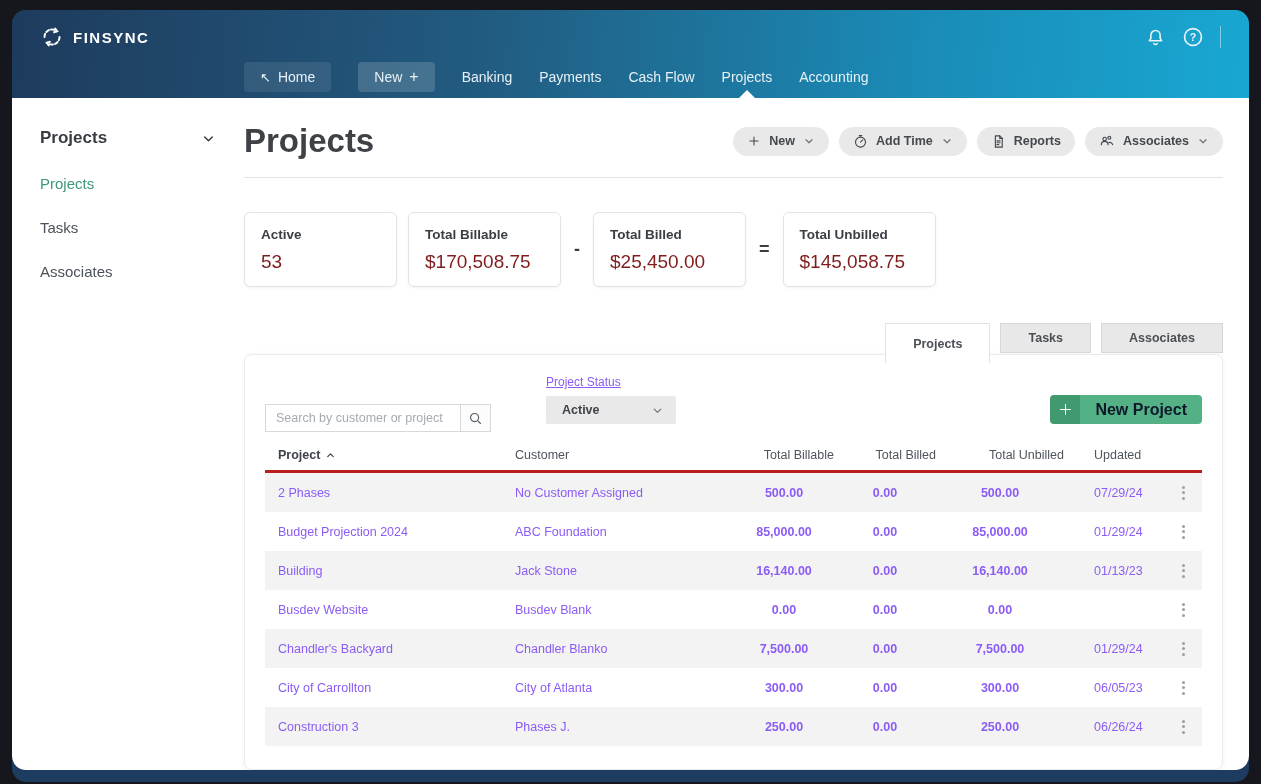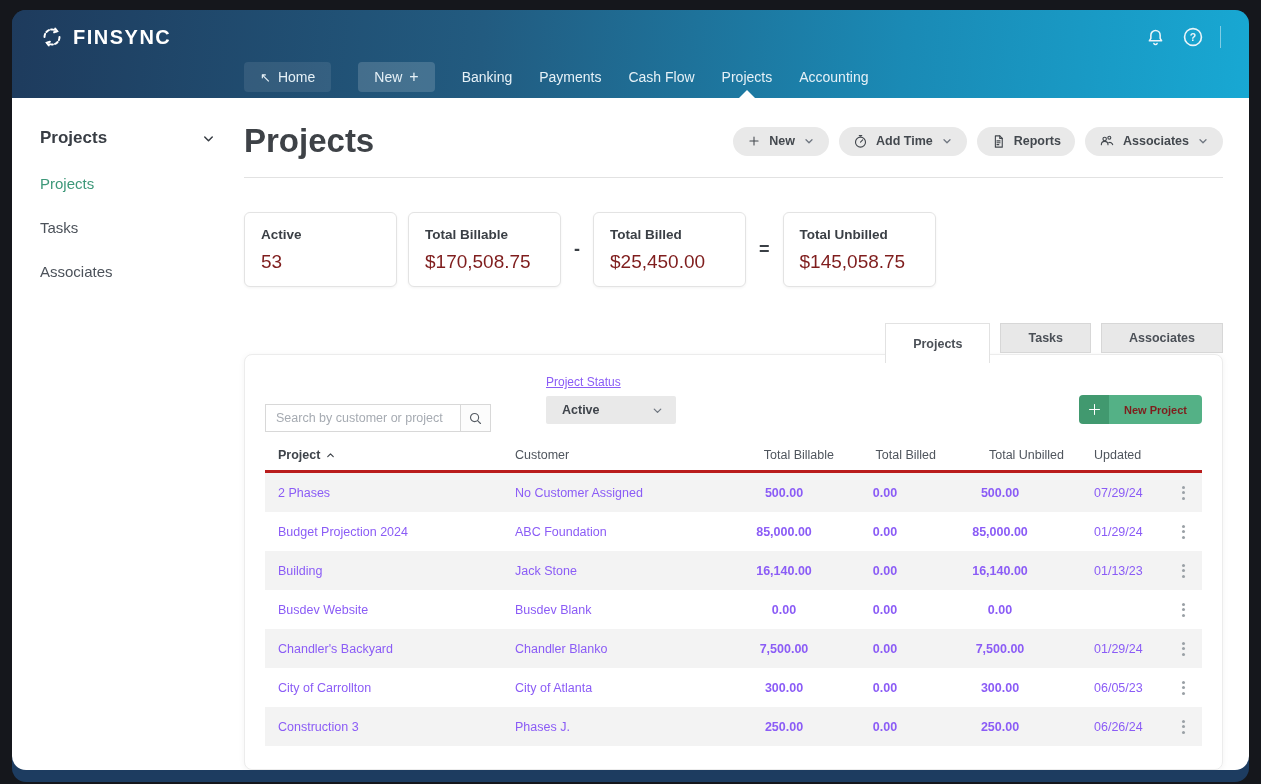--- a/index.html
+++ b/index.html
@@ -6,21 +6,21 @@
   html,body { width:1261px; height:784px; background:#15171c; font-family:"Liberation Sans", sans-serif; overflow:hidden; }
 
   .window { margin:10px 12px 0; height:772px; border-radius:14px; background:#1d3c60;
             display:flex; flex-direction:column; overflow:hidden; padding-bottom:12px; }
 
   
   .appbar { height:88px; flex:0 0 88px;
             background:linear-gradient(95deg,#1e3b5d 0%,#225b80 38%,#1a8ab5 72%,#18a8d3 100%); }
   .appbar-top { height:46px; display:flex; align-items:center; justify-content:space-between; padding:8px 28px 0 28px; }
   .brand { display:flex; align-items:center; gap:9px; color:#fff; }
-  .brand-name { font-size:20px; font-weight:700; letter-spacing:1.5px; }
+  .brand-name { font-size:15px; font-weight:700; letter-spacing:1.5px; }
   .top-icons { display:flex; align-items:center; gap:16px; color:#eaf4f9; }
   .icon-btn { display:flex; align-items:center; justify-content:center; cursor:pointer; }
   .vdivider { width:1px; height:22px; background:rgba(255,255,255,.45); }
   .account { display:flex; align-items:center; gap:8px; color:#f0f8fb; font-size:13.5px; cursor:pointer; }
 
   .appbar-nav { height:42px; display:flex; align-items:center; gap:27px; padding-left:232px; }
   .nav-item { color:#e6f1f7; font-size:14px; cursor:pointer; position:relative; height:100%; display:flex; align-items:center; gap:7px; }
   .nav-pill { padding:0 16px; height:30px; border-radius:4px; background:rgba(255,255,255,.09); align-self:center; }
   .nav-pill.lighter { background:rgba(255,255,255,.16); }
   .nav-item .tri { position:absolute; bottom:0; left:50%; transform:translateX(-50%);
@@ -69,21 +69,21 @@
   .search-input::placeholder { color:#a6abb2; }
   .search-btn { width:30px; height:28px; border:1px solid #d8d8d8; border-left:none; background:#fcfcfc;
                 display:flex; align-items:center; justify-content:center; cursor:pointer; }
   .status-group { margin-left:55px; display:flex; flex-direction:column; }
   .field-label { font-size:12px; color:#8b5cf6; margin-bottom:7px;text-decoration:underline; }
   .select { width:130px; height:28px; background:#e9e9e9; border-radius:2px; display:flex; align-items:center;
             justify-content:space-between; padding:0 12px 0 16px; cursor:pointer; }
   .select-value { font-size:12.5px; font-weight:700; color:#3f444b; }
   .btn-new { margin-left:auto; display:flex; height:29px; border-radius:4px; overflow:hidden; cursor:pointer; }
   .btn-new .plus-seg { width:30px; background:#41996f; color:#fff; display:flex; align-items:center; justify-content:center; }
-  .btn-new .lbl-seg { background:#54b186; color:#7f1d1d; font-size:11px; font-weight:700; display:flex; align-items:center; padding:0 15px; }
+  .btn-new .lbl-seg { background:#54b186; color:#0f172a; font-size:16px; font-weight:700; display:flex; align-items:center; padding:0 15px; }
 
   .table { margin-top:24px; }
   .thead { display:grid; grid-template-columns:250px 1fr 100px 102px 128px 100px 38px; align-items:center;
            padding:0 0 8px 0; border-bottom:3px solid #b91c1c; }
   .th { font-size:12.5px; color:#4f555d; }
   .th.project { padding-left:13px; font-weight:700; color:#3e434a; display:flex; align-items:center; gap:5px; }
   .th.num { text-align:right; }
   .th.date { padding-left:30px; }
   .trow { display:grid; grid-template-columns:250px 1fr 100px 102px 128px 100px 38px; align-items:center; height:39px; cursor:pointer; }
   .trow:nth-child(odd) { background:#f3f3f3; }

